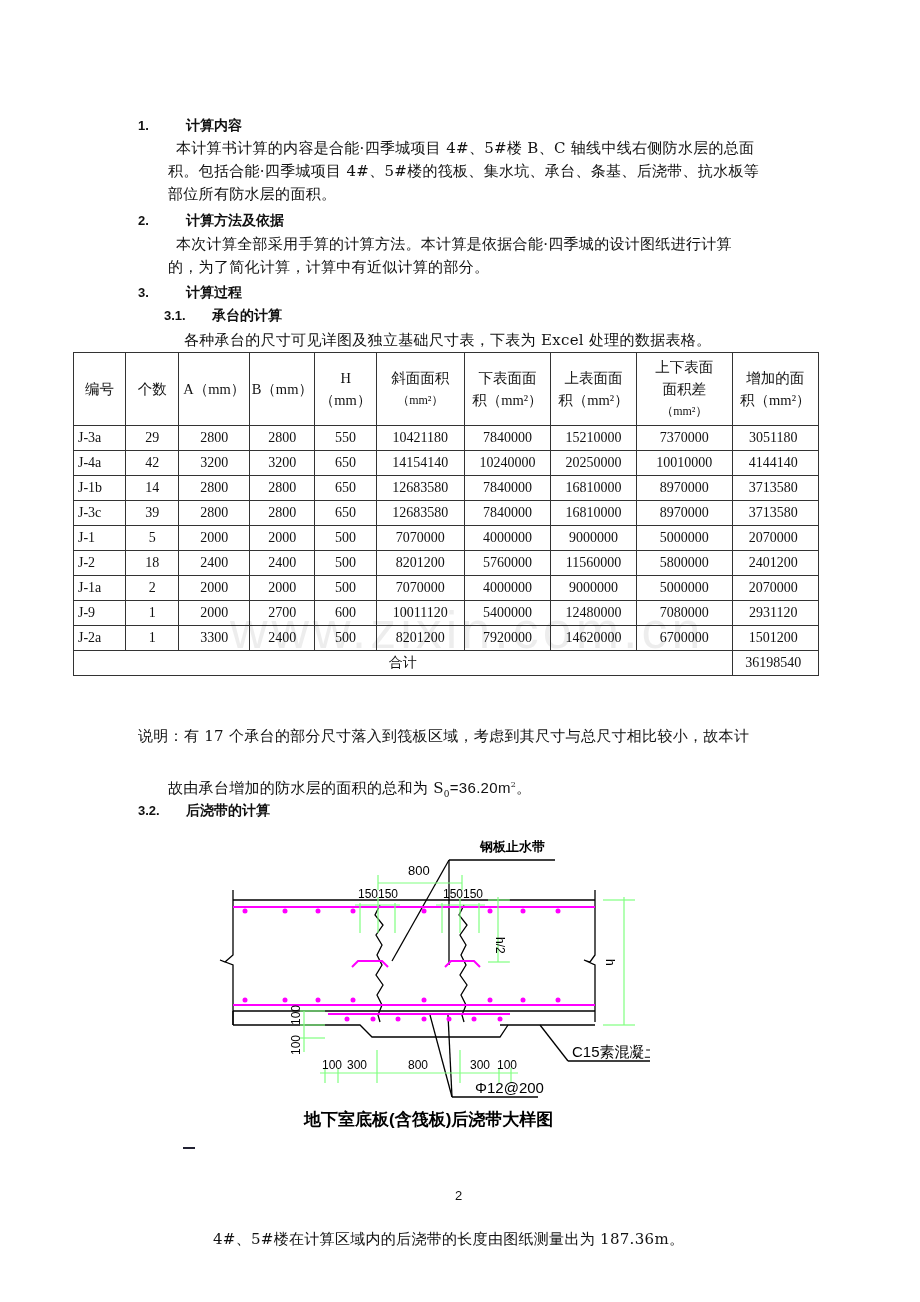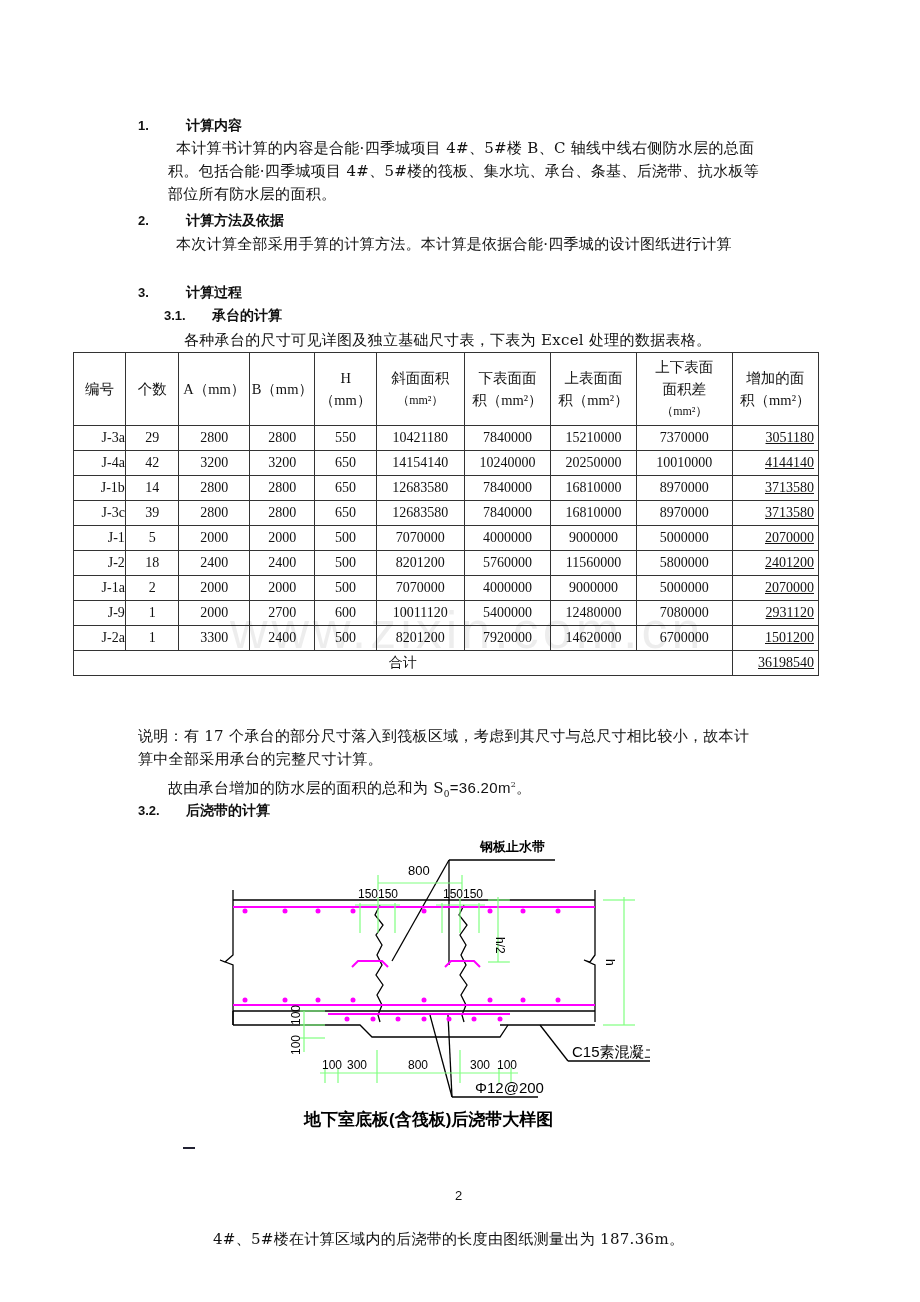--- a/index.html
+++ b/index.html
@@ -9,22 +9,22 @@
   .h1 { font-family: "DejaVu Sans", "Liberation Sans", sans-serif; font-weight: bold; font-size: 14px; }
   .num { display: inline-block; width: 48px; font-family: "Liberation Sans", sans-serif; font-weight: bold; font-size: 13px; }
   .para { font-size: 15px; line-height: 23px; letter-spacing: 0.3px; }
   .sans { font-family: "Liberation Sans", "DejaVu Sans", sans-serif; margin-top: 9px; }
 
   table.data { position: absolute; left: 73px; top: 352px; width: 746px; border-collapse: collapse;
                font-family: "Liberation Serif", "DejaVu Serif", serif; font-size: 14px; }
   table.data th, table.data td { border: 1px solid #333; text-align: center; padding: 0; }
   table.data th { font-weight: normal; height: 72px; line-height: 22px; font-size: 14.5px; }
   table.data td { height: 24px; }
-  table.data td.right { text-align: right; padding-right: 4px; text-decoration: underline; }
-  table.data td.left { text-align: right; padding-left: 4px; }
+  table.data td.right { text-align: center; padding-right: 4px; }
+  table.data td.left { text-align: left; padding-left: 4px; }
   .unit { font-size: 12px; }
   sup { font-size: 8px; }
 
   .watermark { position: absolute; left: 230px; top: 600px; font-family: "Liberation Sans", sans-serif;
                font-size: 52px; color: rgba(0,0,0,0.07); letter-spacing: 4px; pointer-events: none; }
   .page-num { position: absolute; left: 455px; top: 1188px; font-family: "Liberation Sans", sans-serif; font-size: 13px; }
 </style>
 </head>
 <body>
 
@@ -35,20 +35,21 @@
   <div style="padding-left:8px;">本计算书计算的内容是合能·四季城项目 4#、5#楼 B、C 轴线中线右侧防水层的总面</div>
   <div>积。包括合能·四季城项目 4#、5#楼的筏板、集水坑、承台、条基、后浇带、抗水板等</div>
   <div>部位所有防水层的面积。</div>
 </div>
 
 <div class="abs h1" style="left:138px; top:212px;">
   <span class="num">2.</span><span>计算方法及依据</span>
 </div>
 <div class="abs para" style="left:168px; top:233px; width:640px;">
   <div style="padding-left:8px;">本次计算全部采用手算的计算方法。本计算是依据合能·四季城的设计图纸进行计算</div>
+  <div>的，为了简化计算，计算中有近似计算的部分。</div>
 </div>
 
 <div class="abs h1" style="left:138px; top:284px;">
   <span class="num">3.</span><span>计算过程</span>
 </div>
 <div class="abs h1" style="left:138px; top:307px;margin-left:26px;">
   <span class="num">3.1.</span><span>承台的计算</span>
 </div>
 <div class="abs para" style="left:184px; top:329px;">各种承台的尺寸可见详图及独立基础尺寸表，下表为 Excel 处理的数据表格。</div>
 
@@ -210,21 +211,20 @@
       <td colspan="9">合计</td>
       <td class="right">36198540</td>
     </tr>
   </tfoot>
 </table>
 
 <div class="watermark">www.zixin.com.cn</div>
 
 <div class="abs para" style="left:138px; top:725px; width:660px;">
   <div>说明：有 17 个承台的部分尺寸落入到筏板区域，考虑到其尺寸与总尺寸相比较小，故本计</div>
-  <div>算中全部采用承台的完整尺寸计算。</div>
 </div>
 <div class="abs para" style="left:168px; top:773px;">
   <span>故由承台增加的防水层的面积的总和为 S</span><sub style="font-size:9px;">0</sub><span class="sans">=36.20m</span><sup>2</sup><span>。</span>
 </div>
 
 <div class="abs h1" style="left:138px; top:802px;">
   <span class="num">3.2.</span><span>后浇带的计算</span>
 </div>
 
 <svg class="abs" style="left:200px; top:825px;" width="450" height="320" viewBox="0 0 450 320">

